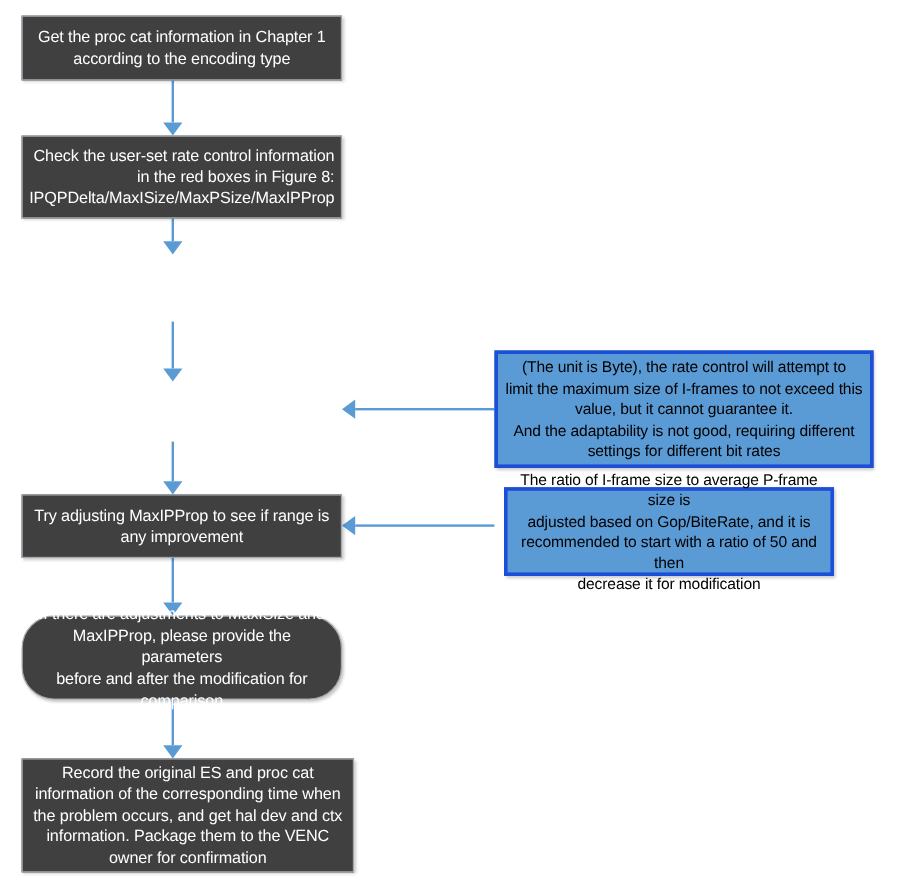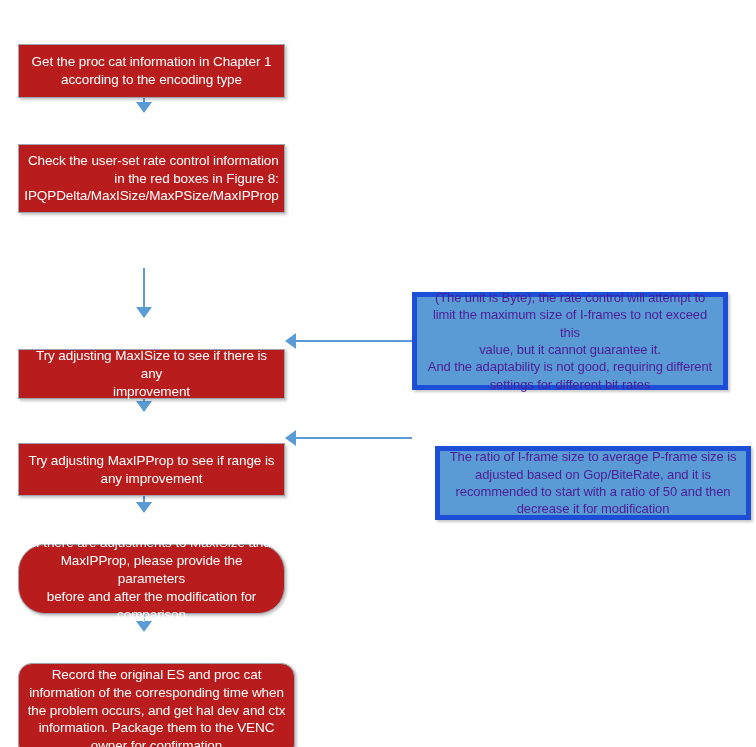--- a/index.html
+++ b/index.html
@@ -13,41 +13,40 @@
   #canvas {
     position: relative;
     width: 756px;
     height: 747px;
     background: #ffffff;
     overflow: hidden;
   }
   .node {
     position: absolute;
     box-sizing: border-box;
-    background: #b91c1c;
+    background: #404040;
     border: 1px solid #9EA6AD;
     color: #ffffff;
     display: flex;
     align-items: center;
     justify-content: center;
     text-align: center;
     line-height: 1.32;
     font-size: 13.5px;
     padding: 20px 8px;
     box-shadow: 1.5px 1.5px 2.5px rgba(0,0,0,0.22);
     white-space: pre-line;
     letter-spacing: -0.1px;
-    margin-top: 31px;
   }
   .note {
     position: absolute;
     box-sizing: border-box;
     background: #5B9BD5;
-    border: 5px solid #1d4ed8;
-    color: #4c1d95;
+    border: 3px solid #1d4ed8;
+    color: #000000;
     display: flex;
     align-items: center;
     justify-content: center;
     text-align: center;
     line-height: 1.34;
     font-size: 13px;
     padding: 0 6px;
     box-shadow: 1.5px 1.5px 2.5px rgba(0,0,0,0.22);
     white-space: pre-line;
     letter-spacing: -0.1px;
@@ -133,35 +132,33 @@
     </div>
     <div class="conn-left" style="left: 285px; top: 430px; width: 127px; height: 16px;">
       <div class="stem" style="width: 116px;"></div>
       <div class="head"></div>
     </div>
     <div class="node" style="left: 18px; top: 13px; width: 267px; height: 54px;"><span>Get the proc cat information in Chapter 1
 according to the encoding type</span></div>
     <div class="node" style="left: 18px; top: 113px; width: 267px; height: 69px; text-align: right;"><span>Check the user-set rate control information
 in the red boxes in Figure 8:
 IPQPDelta/MaxISize/MaxPSize/MaxIPProp</span></div>
-    <div class="node" style="left: 18px; top: 318px; width: 267px; height: 50px;"><span>Try adjusting MaxISize to see if there is any
-improvement</span></div>
     <div class="node" style="left: 18px; top: 412px; width: 267px; height: 53px;"><span>Try adjusting MaxIPProp to see if range is
 any improvement</span></div>
     <div class="node" style="left: 18px; top: 513px; width: 267px; height: 70px; border-radius: 27px;"><span>If there are adjustments to MaxISize and
 MaxIPProp, please provide the parameters
 before and after the modification for
 comparison</span></div>
-    <div class="node" style="left: 18px; top: 632px; width: 277px; height: 95px; border-radius: 14px;"><span>Record the original ES and proc cat
+    <div class="node" style="left: 18px; top: 632px; width: 277px; height: 95px;"><span>Record the original ES and proc cat
 information of the corresponding time when
 the problem occurs, and get hal dev and ctx
 information. Package them to the VENC
 owner for confirmation</span></div>
     <div class="note" style="left: 412px; top: 292px; width: 316px; height: 98px;"><span>(The unit is Byte), the rate control will attempt to
 limit the maximum size of I-frames to not exceed this
 value, but it cannot guarantee it.
 And the adaptability is not good, requiring different
 settings for different bit rates</span></div>
-    <div class="note" style="left: 435px; top: 406px; width: 316px; height: 74px; margin-top: 40px;"><span>The ratio of I-frame size to average P-frame size is
+    <div class="note" style="left: 420px; top: 406px; width: 275px; height: 74px;"><span>The ratio of I-frame size to average P-frame size is
 adjusted based on Gop/BiteRate, and it is
 recommended to start with a ratio of 50 and then
 decrease it for modification</span></div>
   </div>
 
 </body></html>

